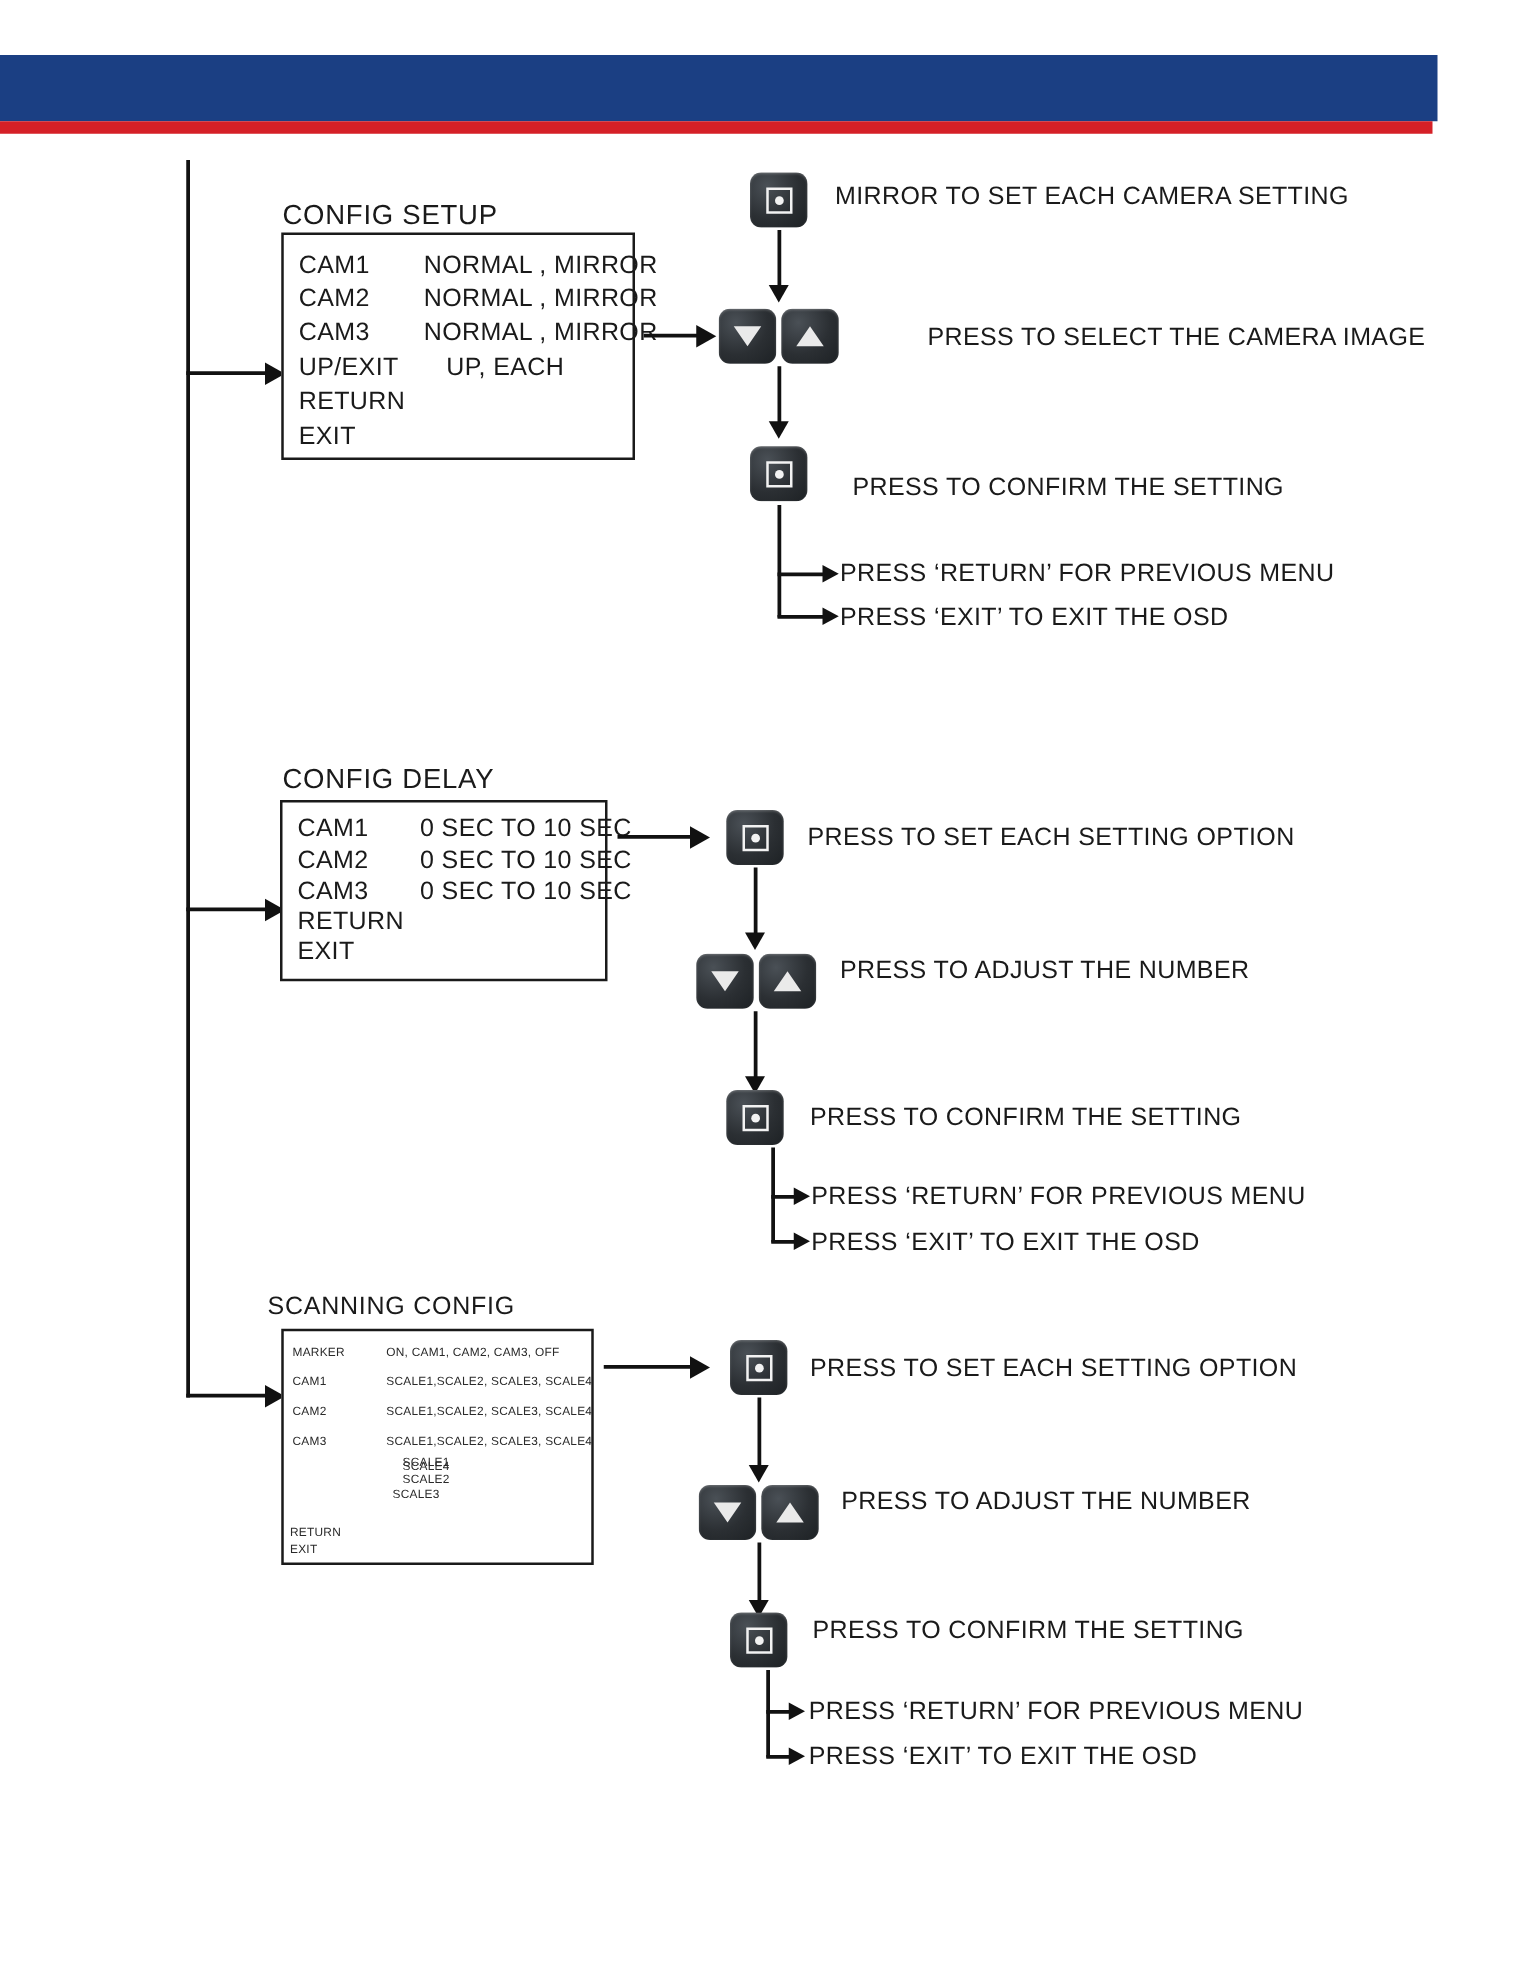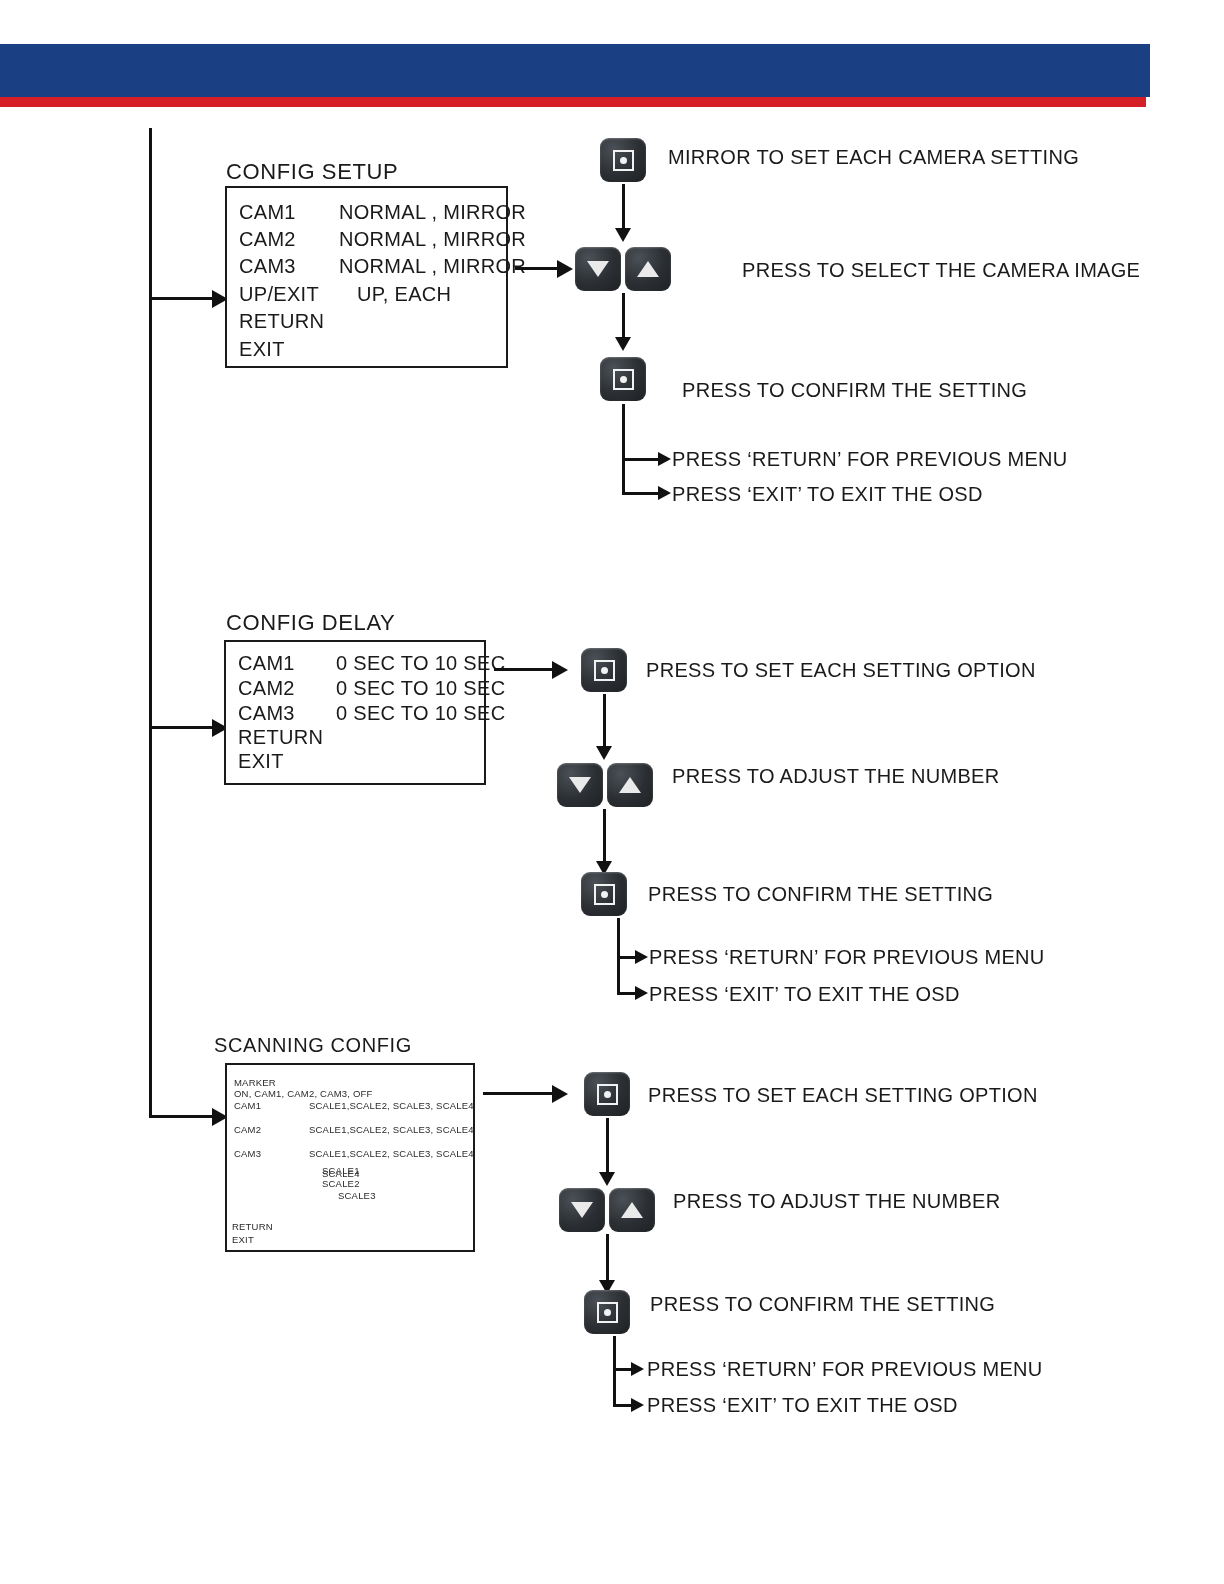--- a/index.html
+++ b/index.html
@@ -291,21 +291,21 @@
 <div class="spine hline" style="left:617px; top:992px; width:24px;"></div>
 <div class="arrowhead-right small" style="left:635px; top:986px;"></div>
 
 <div class="caption" style="left:649px; top:946px;">PRESS ‘RETURN’ FOR PREVIOUS MENU</div>
 <div class="caption" style="left:649px; top:983px;">PRESS ‘EXIT’ TO EXIT THE OSD</div>
 
 <div class="menu-title small" style="left:214px; top:1034px;">SCANNING CONFIG</div>
 
 <div class="menu-box" style="left:225px; top:1063px; width:250px; height:189px;"></div>
 
-<div class="menu-row tiny" style="left:234px; top:1077px;flex-direction:column;">
+<div class="menu-row tiny" style="left:234px; top:1077px;">
   <span class="label" style="width:75px;">MARKER</span>
   <span class="value">ON, CAM1, CAM2, CAM3, OFF</span>
 </div>
 <div class="menu-row tiny" style="left:234px; top:1100px;">
   <span class="label" style="width:75px;">CAM1</span>
   <span class="value">SCALE1,SCALE2, SCALE3, SCALE4</span>
 </div>
 <div class="menu-row tiny" style="left:234px; top:1124px;">
   <span class="label" style="width:75px;">CAM2</span>
   <span class="value">SCALE1,SCALE2, SCALE3, SCALE4</span>
@@ -314,21 +314,21 @@
   <span class="label" style="width:75px;">CAM3</span>
   <span class="value">SCALE1,SCALE2, SCALE3, SCALE4</span>
 </div>
 
 <div class="menu-row tiny" style="left:322px; top:1165px;">
   <span class="value">SCALE1</span>
 </div>
 <div class="menu-row tiny" style="left:322px; top:1178px;">
   <span class="value">SCALE2</span>
 </div>
-<div class="menu-row tiny" style="left:338px; top:1190px;">
+<div class="menu-row tiny" style="left:314px; top:1190px;">
   <span class="value">SCALE3</span>
 </div>
 <div class="menu-row tiny" style="left:322px; top:1168px;">
   <span class="value">SCALE4</span>
 </div>
 
 <div class="menu-row tiny" style="left:232px; top:1221px;">
   <span class="label">RETURN</span>
 </div>
 <div class="menu-row tiny" style="left:232px; top:1234px;">

